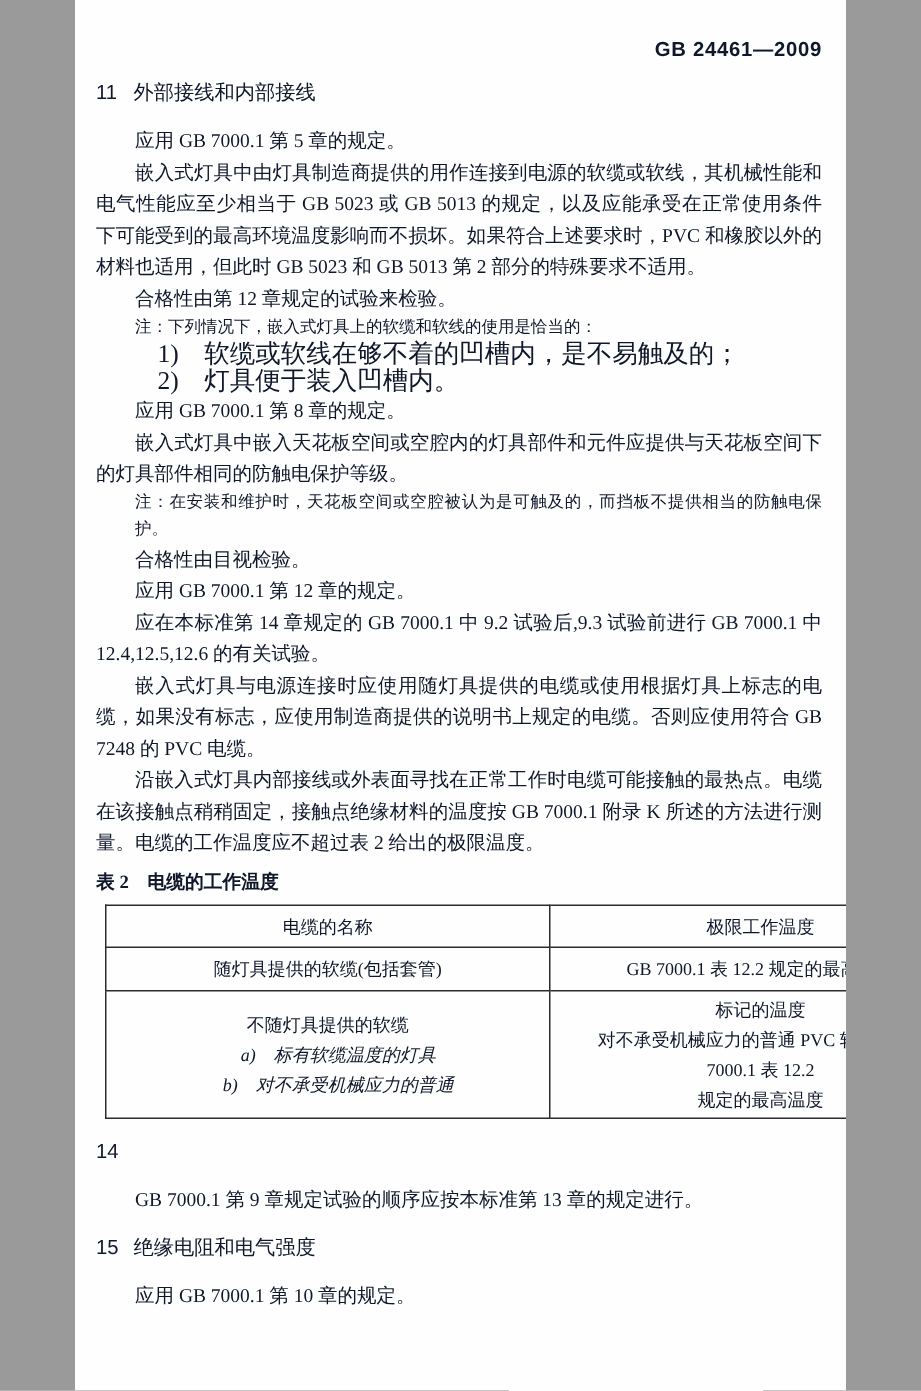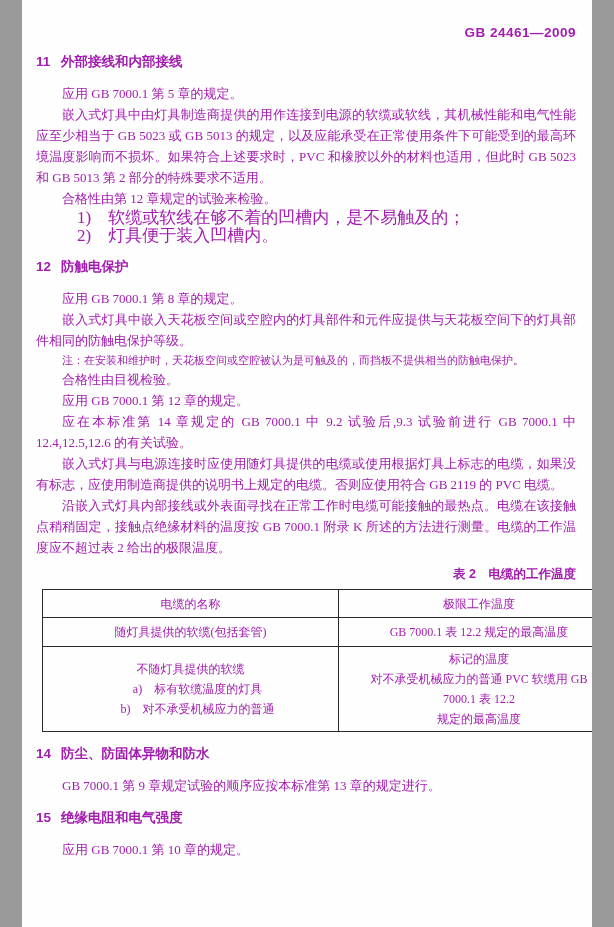--- a/index.html
+++ b/index.html
@@ -1,39 +1,39 @@
 <!DOCTYPE html>
 <html><head>
 <meta charset="utf-8">
 <style>
   html,body { margin:0; padding:0; background:#9a9a9a; }
   .page {
-    width:570px; height:927px;
+    width:514px; height:927px;
     margin:0 auto;
     background:#fefefe;
-    color:#a21caf;
+    color:#0f172a;
     font-family:"Liberation Serif","DejaVu Serif",serif;
     font-size:13px;
     box-sizing:border-box;
     padding:26px 16px 0 14px;
     overflow:hidden;
     position:relative;
   }
   .doc-code {
     text-align:right;
     font-family:"Liberation Sans","DejaVu Sans",sans-serif;
     font-weight:bold;
     font-size:13.5px;
     letter-spacing:.5px;
     line-height:14px;
   }
   .sec-heading {
     display:flex;
     font-family:"Liberation Sans","DejaVu Sans",sans-serif;
-    font-weight:bold;
+    font-weight:normal;
     font-size:13.5px;
     line-height:16px;
     margin:14px 0 13px 0;
   }
   .sec-num { min-width:25px; }
   .para {
     text-indent:2em;
     text-align:justify;
     line-height:21px;
   }
@@ -42,22 +42,22 @@
     line-height:18px;
     padding-left:26px;
     text-align:justify;
   }
   .note-item {
     font-size:17px;
     line-height:18px;
     padding-left:41px;
   }
   .tbl-caption {
-    text-align:right;
-    font-family:Liberation Sans, sans-serif;
+    text-align:left;
+    font-family:Liberation Serif, serif;
     font-weight:bold;
     font-size:12.5px;
     margin:9px 0 7px 0;
     line-height:15px;
   }
   table.t2 {
     border-collapse:collapse;
     width:578px;
     margin-left:6px;
     font-size:12px;
@@ -71,53 +71,50 @@
   }
   table.t2 th {
     font-weight:normal;
     text-align:center;
     height:23px;
     font-size:12px;
   }
   .col-name { width:247px; }
   td.cell { text-align:center; }
   .cell-line { line-height:20px; }
-  .cell-sub { padding-left:14px; }
+  .cell-sub { padding-left:14px;font-style:italic; }
   .row-tall td { height:62px; vertical-align:middle; }
   .row-one td { height:24px; }
 </style>
 </head>
 <body>
 
 <div class="page">
 
   <div class="doc-code">GB 24461—2009</div>
 
   <div class="sec-heading">
     <span class="sec-num">11</span>
     <span>外部接线和内部接线</span>
   </div>
   <div class="para">应用 GB 7000.1 第 5 章的规定。</div>
   <div class="para">嵌入式灯具中由灯具制造商提供的用作连接到电源的软缆或软线，其机械性能和电气性能应至少相当于 GB 5023 或 GB 5013 的规定，以及应能承受在正常使用条件下可能受到的最高环境温度影响而不损坏。如果符合上述要求时，PVC 和橡胶以外的材料也适用，但此时 GB 5023 和 GB 5013 第 2 部分的特殊要求不适用。</div>
   <div class="para">合格性由第 12 章规定的试验来检验。</div>
+  <div class="note">注：下列情况下，嵌入式灯具上的软缆和软线的使用是恰当的：</div>
   <div class="note-item">1)　软缆或软线在够不着的凹槽内，是不易触及的；</div>
   <div class="note-item">2)　灯具便于装入凹槽内。</div>
 
-  <div class="sec-heading">
-    <span class="sec-num">12</span>
-    <span>防触电保护</span>
-  </div>
   <div class="para">应用 GB 7000.1 第 8 章的规定。</div>
   <div class="para">嵌入式灯具中嵌入天花板空间或空腔内的灯具部件和元件应提供与天花板空间下的灯具部件相同的防触电保护等级。</div>
   <div class="note">注：在安装和维护时，天花板空间或空腔被认为是可触及的，而挡板不提供相当的防触电保护。</div>
   <div class="para">合格性由目视检验。</div>
 
   <div class="para">应用 GB 7000.1 第 12 章的规定。</div>
   <div class="para">应在本标准第 14 章规定的 GB 7000.1 中 9.2 试验后,9.3 试验前进行 GB 7000.1 中 12.4,12.5,12.6 的有关试验。</div>
-  <div class="para">嵌入式灯具与电源连接时应使用随灯具提供的电缆或使用根据灯具上标志的电缆，如果没有标志，应使用制造商提供的说明书上规定的电缆。否则应使用符合 GB 2119 的 PVC 电缆。</div>
+  <div class="para">嵌入式灯具与电源连接时应使用随灯具提供的电缆或使用根据灯具上标志的电缆，如果没有标志，应使用制造商提供的说明书上规定的电缆。否则应使用符合 GB 7248 的 PVC 电缆。</div>
   <div class="para">沿嵌入式灯具内部接线或外表面寻找在正常工作时电缆可能接触的最热点。电缆在该接触点稍稍固定，接触点绝缘材料的温度按 GB 7000.1 附录 K 所述的方法进行测量。电缆的工作温度应不超过表 2 给出的极限温度。</div>
 
   <div class="tbl-caption">表 2　电缆的工作温度</div>
   <table class="t2">
     <tbody>
         <tr>
       <th class="col-name">电缆的名称</th>
       <th>极限工作温度</th>
     </tr>
     <tr class="row-one">
@@ -134,21 +131,20 @@
         <div class="cell-line">标记的温度</div>
         <div class="cell-line">对不承受机械应力的普通 PVC 软缆用 GB 7000.1 表 12.2</div>
         <div class="cell-line">规定的最高温度</div>
       </td>
     </tr>
   </tbody>
     </table>
 
   <div class="sec-heading" style="">
     <span class="sec-num">14</span>
-    <span>防尘、防固体异物和防水</span>
   </div>
   <div class="para">GB 7000.1 第 9 章规定试验的顺序应按本标准第 13 章的规定进行。</div>
 
   <div class="sec-heading">
     <span class="sec-num">15</span>
     <span>绝缘电阻和电气强度</span>
   </div>
   <div class="para">应用 GB 7000.1 第 10 章的规定。</div>
 
 </div>

